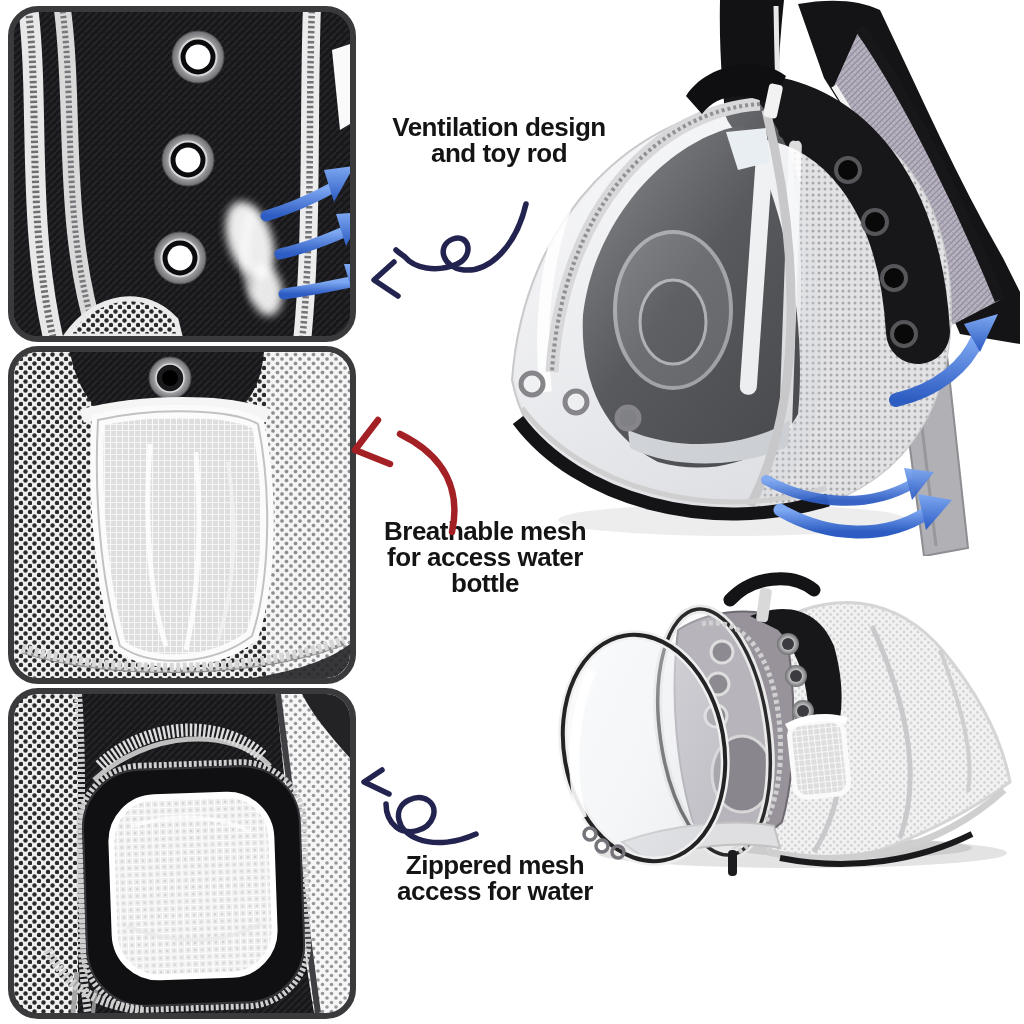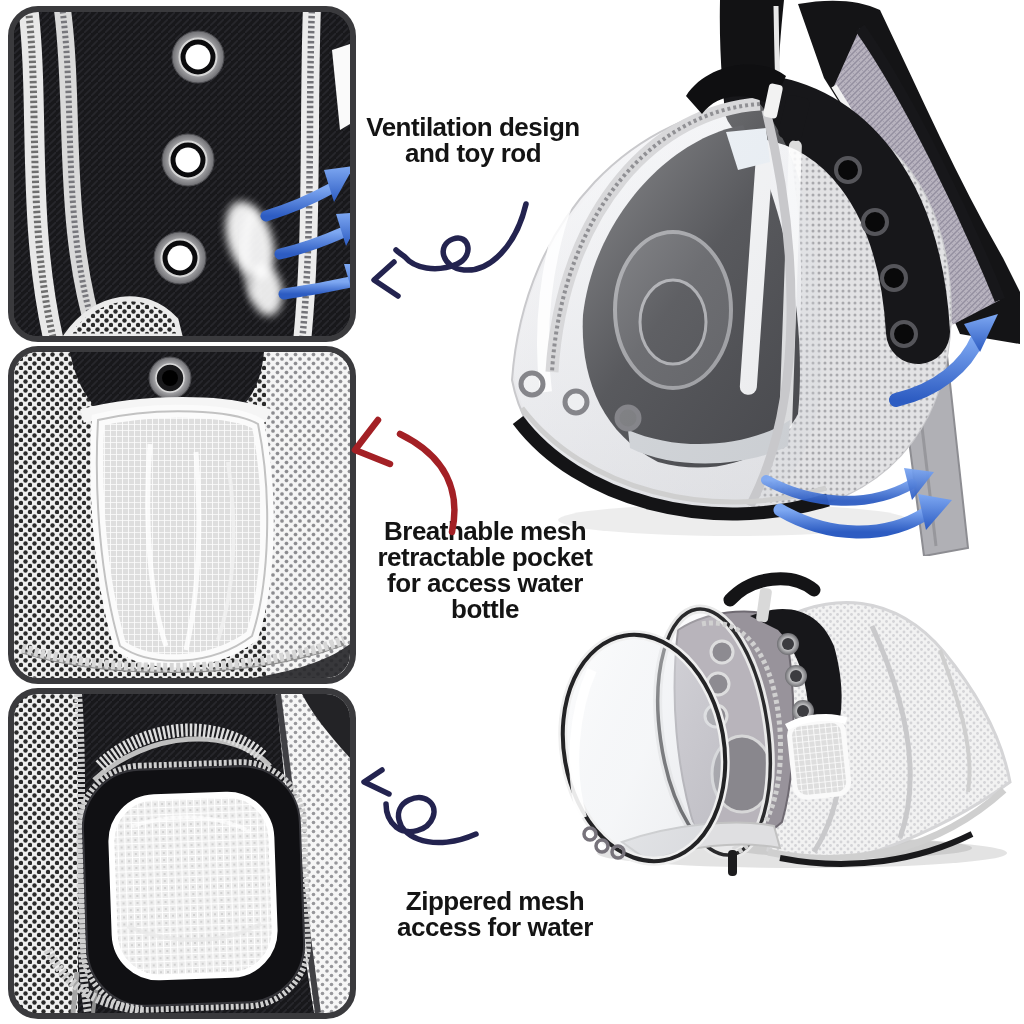--- a/index.html
+++ b/index.html
@@ -323,41 +323,40 @@
         <circle cx="66" cy="292" r="6" fill="none" stroke="#77737b" stroke-width="3.5"></circle>
       </g>
 
       <g>
         <path d="M178,40 C200,16 240,12 262,30" stroke="#141416" stroke-width="13" fill="none" stroke-linecap="round"></path>
         <rect x="206" y="28" width="12" height="34" rx="4" fill="#d9d9d9" transform="rotate(8 212 45)"></rect>
       </g>
     </svg>
   </figure>
 
-  <div class="callout" style="left:340px;top:114px;width:266px;">
+  <div class="callout" style="left:366px;top:114px;width:266px;">
     <span>Ventilation design</span>
     <span>and toy rod</span>
   </div>
   <svg class="arrow-svg" style="left:362px;top:198px;width:168px;height:106px;" viewBox="0 0 168 106">
     <path class="navy-stroke" stroke-width="5.5" d="M164,6 C154,48 128,74 102,72 C80,70 74,47 91,41 C107,35 113,58 95,66 C74,75 52,70 43,59 C39,56 36,54 34,52"></path>
     <path class="navy-stroke" stroke-width="5.5" d="M32,64 L12,82 L36,98"></path>
   </svg>
 
   <div class="callout" style="left:340px;top:518px;width:290px;">
     <span>Breathable mesh</span>
-    <span>retractable pocket</span>
     <span>for access water</span>
     <span>bottle</span>
   </div>
   <svg class="arrow-svg" style="left:348px;top:414px;width:118px;height:124px;" viewBox="0 0 118 124">
     <path class="red-stroke" stroke-width="6.5" d="M104,118 C113,76 97,42 52,20"></path>
     <path class="red-stroke" stroke-width="6.5" d="M30,6 L7,36 L42,50"></path>
   </svg>
 
-  <div class="callout" style="left:352px;top:888px;width:286px;">
+  <div class="callout" style="left:352px;top:852px;width:286px;">
     <span>Zippered mesh</span>
     <span>access for water</span>
   </div>
   <svg class="arrow-svg" style="left:358px;top:764px;width:122px;height:88px;" viewBox="0 0 122 88">
     <path class="navy-stroke" stroke-width="5.5" d="M118,70 C100,78 78,82 60,75 C38,67 34,44 51,36 C66,29 80,39 75,53 C70,67 50,72 38,63 C32,58 28,50 28,40"></path>
     <path class="navy-stroke" stroke-width="5.5" d="M24,6 L6,18 L31,30"></path>
   </svg>
 
 </div>
 

